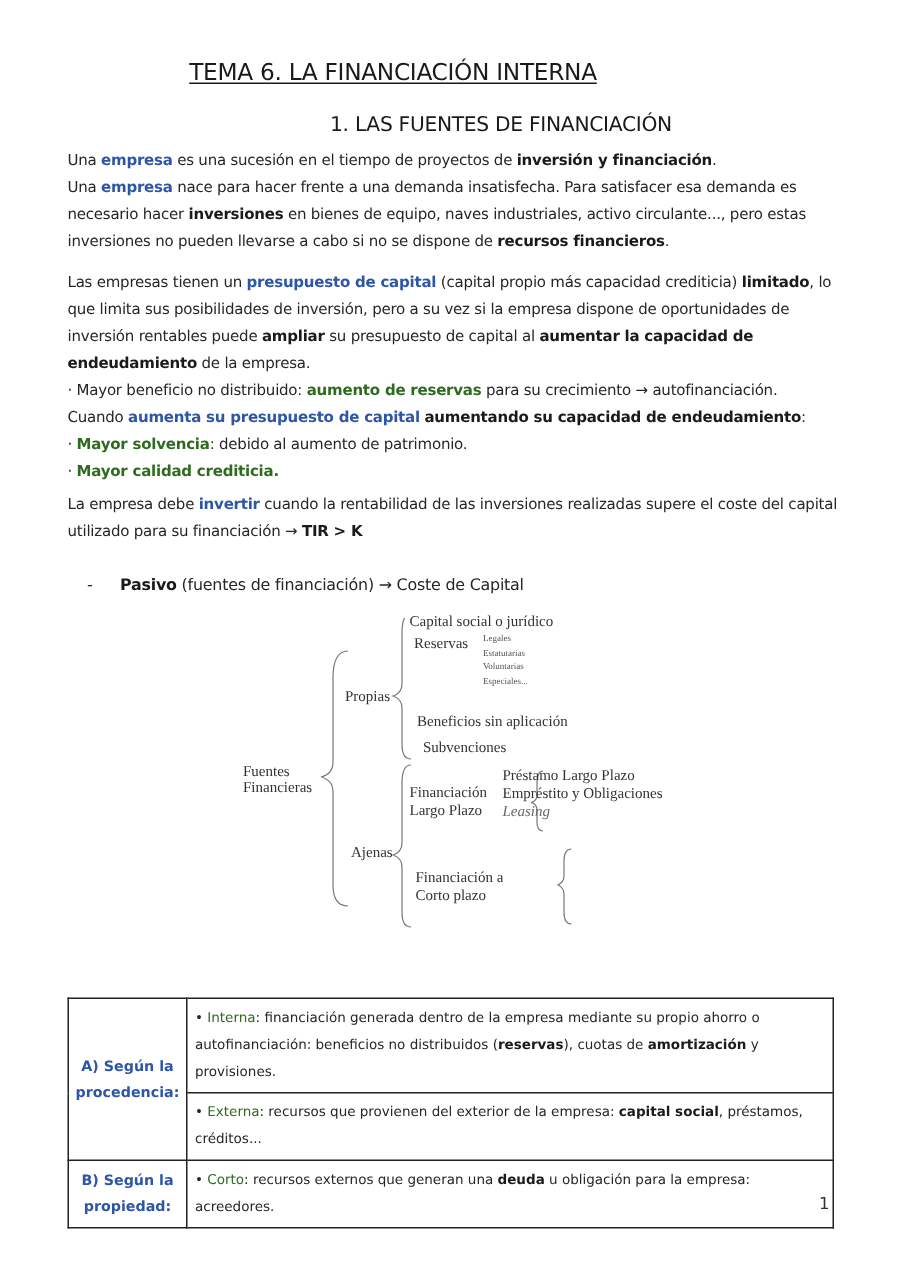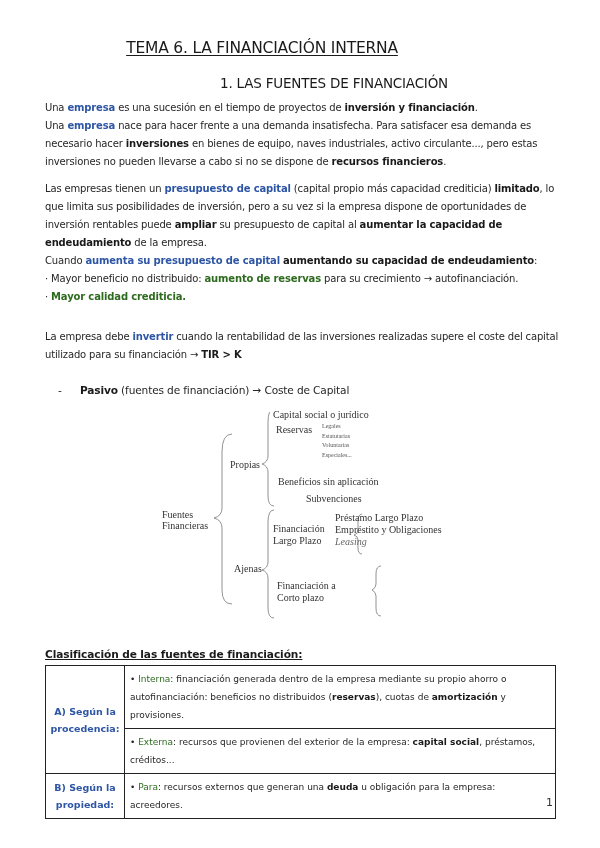--- a/index.html
+++ b/index.html
@@ -53,24 +53,27 @@
     <div>
       <span>Una </span><b class="blue">empresa</b><span> nace para hacer frente a una demanda insatisfecha. Para satisfacer esa demanda es necesario hacer </span><b>inversiones</b><span> en bienes de equipo, naves industriales, activo circulante..., pero estas inversiones no pueden llevarse a cabo si no se dispone de </span><b>recursos financieros</b><span>.</span>
     </div>
   </div>
 
   <div class="body-text p2">
     <div>
       <span>Las empresas tienen un </span><b class="blue">presupuesto de capital</b><span> (capital propio más capacidad crediticia) </span><b>limitado</b><span>, lo que limita sus posibilidades de inversión, pero a su vez si la empresa dispone de oportunidades de inversión rentables puede </span><b>ampliar</b><span> su presupuesto de capital al </span><b>aumentar la capacidad de endeudamiento</b><span> de la empresa.</span>
     </div>
     <div>
+      <span>· Mayor beneficio no distribuido: </span><b class="green">aumento de reservas</b><span> para su crecimiento → autofinanciación.</span>
+    </div>
+    <div>
       <span>Cuando </span><b class="blue">aumenta su presupuesto de capital</b><span> </span><b>aumentando su capacidad de endeudamiento</b><span>:</span>
     </div>
     <div>
-      <span>· Mayor beneficio no distribuido: </span><b class="green">aumento de reservas</b><span> para su crecimiento → autofinanciación.</span>
+      <span>· </span><b class="green">Mayor solvencia</b><span>: debido al aumento de patrimonio.</span>
     </div>
     <div>
       <span>· </span><b class="green">Mayor calidad crediticia.</b>
     </div>
   </div>
 
   <div class="body-text p3">
     <span>La empresa debe </span><b class="blue">invertir</b><span> cuando la rentabilidad de las inversiones realizadas supere el coste del capital utilizado para su financiación → </span><b>TIR &gt; K</b>
   </div>
 
@@ -100,38 +103,37 @@
     <div class="t d-main" style="left:80px;top:47px;">Propias</div>
     <div class="t d-main" style="left:123px;top:-3px;">Capital social o jurídico</div>
     <div class="t d-main" style="left:126px;top:12px;">Reservas</div>
     <div class="t d-small" style="left:172px;top:10px;line-height:9.5px;">
       <div>Legales</div>
       <div>Estatutarias</div>
       <div>Voluntarias</div>
       <div>Especiales...</div>
     </div>
     <div class="t d-main" style="left:128px;top:64px;">Beneficios sin aplicación</div>
-    <div class="t d-main" style="left:132px;top:81px;margin-left:24px;">Subvenciones</div>
+    <div class="t d-main" style="left:132px;top:81px;">Subvenciones</div>
     <div class="t d-main" style="left:84px;top:151px;">Ajenas</div>
     <div class="t d-main" style="left:123px;top:111px;line-height:12px;">
       <div>Financiación</div>
       <div>Largo Plazo</div>
     </div>
     <div class="t d-main" style="left:185px;top:100px;line-height:12px;">
       <div>Préstamo Largo Plazo</div>
       <div>Empréstito y Obligaciones</div>
       <div class="d-it">Leasing</div>
     </div>
     <div class="t d-main" style="left:127px;top:168px;line-height:12px;">
       <div>Financiación a</div>
       <div>Corto plazo</div>
     </div>
   </div>
 
-  <div class="section-head">Clasificación de las fuentes de financiación:</div>
 
   <table class="cls">
     <tbody>
         <tr>
       <td class="rowhead" rowspan="2">
         <div>A) Según la</div>
         <div>procedencia:</div>
       </td>
       <td class="cell">
         <span>• </span><span class="green">Interna</span><span>: financiación generada dentro de la empresa mediante su propio ahorro o autofinanciación: beneficios no distribuidos (</span><b>reservas</b><span>), cuotas de </span><b>amortización</b><span> y provisiones.</span>
@@ -141,20 +143,20 @@
       <td class="cell">
         <span>• </span><span class="green">Externa</span><span>: recursos que provienen del exterior de la empresa: </span><b>capital social</b><span>, préstamos, créditos...</span>
       </td>
     </tr>
     <tr>
       <td class="rowhead">
         <div>B) Según la</div>
         <div>propiedad:</div>
       </td>
       <td class="cell">
-        <span>• </span><span class="green">Para</span><span>: recursos externos que generan una </span><b>deuda</b><span> u obligación para la empresa: acreedores.</span>
+        <span>• </span><span class="green">Corto</span><span>: recursos externos que generan una </span><b>deuda</b><span> u obligación para la empresa: acreedores.</span>
       </td>
     </tr>
   </tbody>
     </table>
 
   <div class="page-num">1</div>
 </div>
 
 </body></html>

